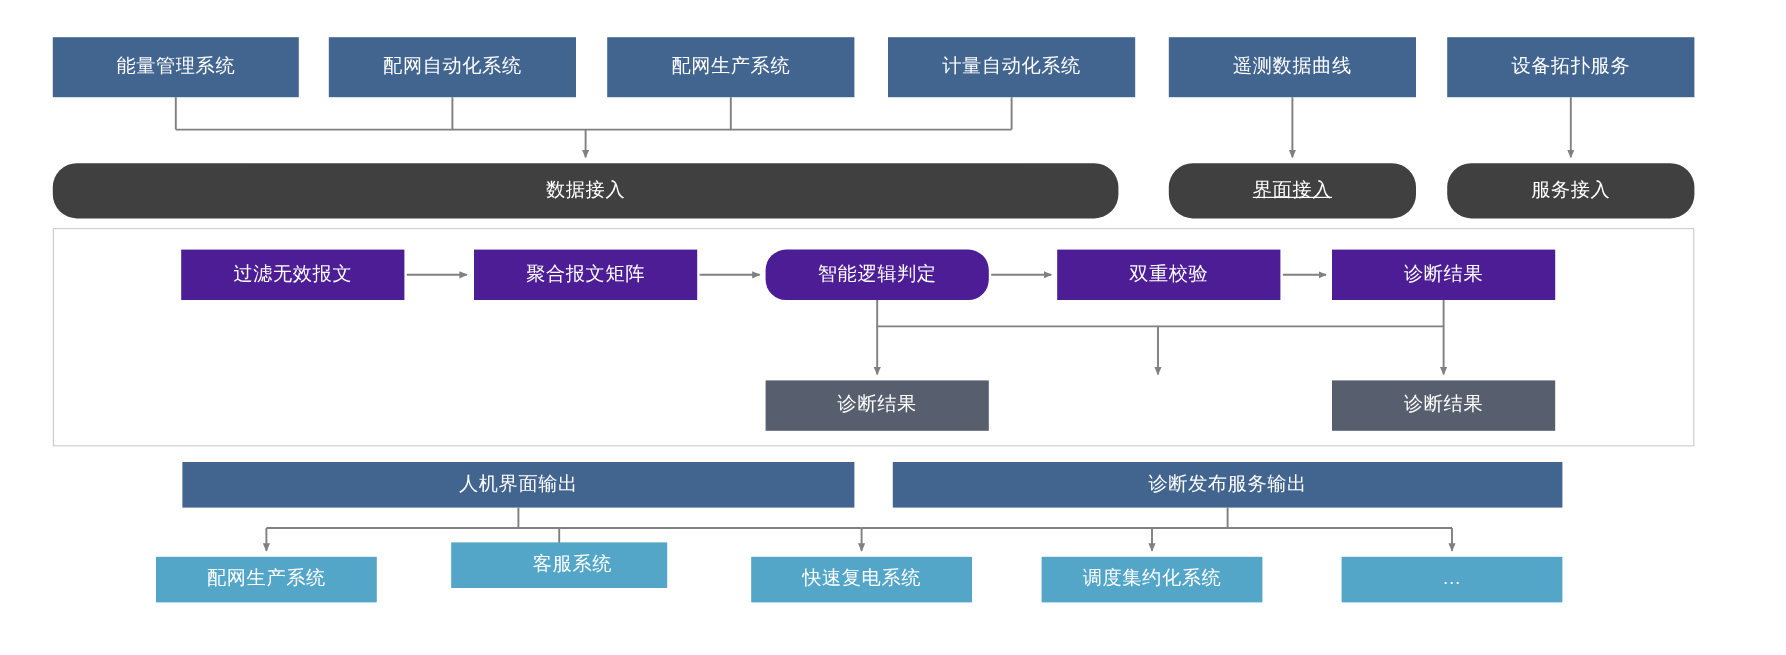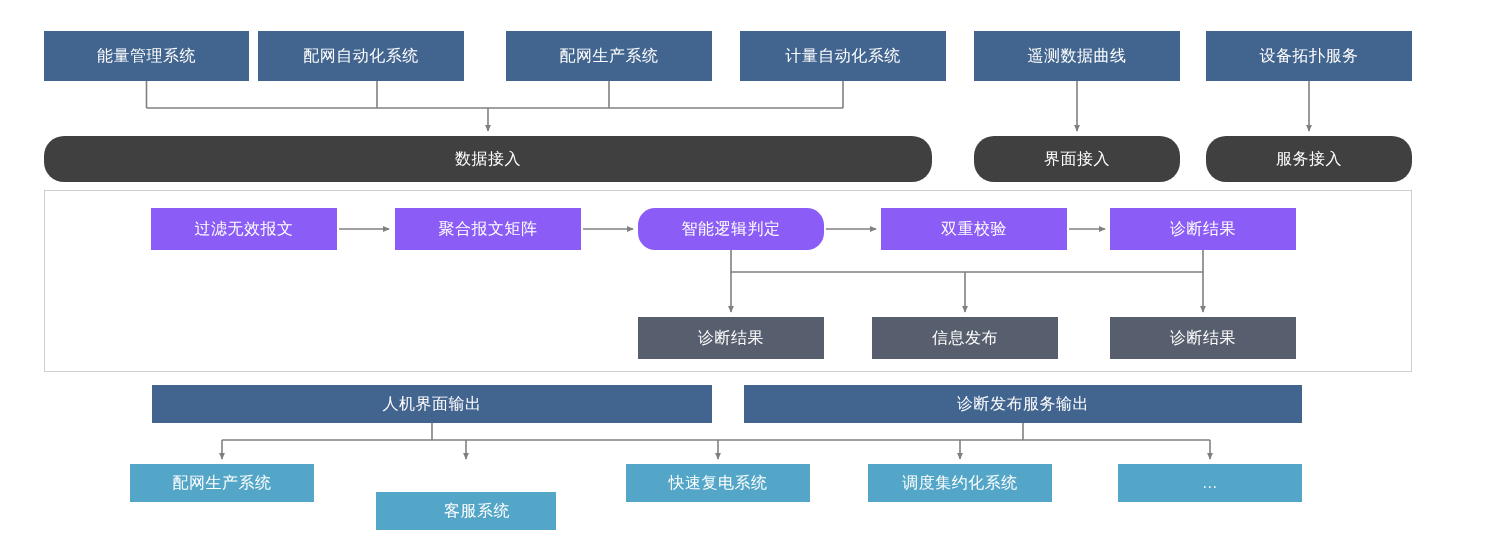--- a/index.html
+++ b/index.html
@@ -25,21 +25,21 @@
     color: #ffffff;
     font-size: 16px;
     line-height: 1.1;
     letter-spacing: 0.5px;
     box-sizing: border-box;
     white-space: nowrap;
     user-select: none;
   }
   .src-box      { background: #426590; }
   .access-bar   { background: #404040; border-radius: 20px; }
-  .proc-box     { background: #8b5cf6; }
+  .proc-box     { background: #4c1d95; }
   .gray-box     { background: #575F6E; }
   .output-bar   { background: #426590; }
   .consumer-box { background: #54A6C8; }
 
   .panel {
     position: absolute;
     border: 1px solid #cfcfcf;
     background: transparent;
     box-sizing: border-box;
   }
@@ -94,44 +94,43 @@
       <path d="M718,440 L718,459" marker-end="url(#arrowhead)"></path>
 
       <path d="M1023,423 L1023,440"></path>
       <path d="M718,440 L1210,440"></path>
       <path d="M960,440 L960,459" marker-end="url(#arrowhead)"></path>
       <path d="M1210,440 L1210,459" marker-end="url(#arrowhead)"></path>
     </g>
   </svg>
 
   <div class="box src-box" style="left:44px;top:31px;width:205px;height:50px;">能量管理系统</div>
-  <div class="box src-box" style="left:258px;top:31px;width:206px;height:50px;">配网自动化系统</div>
+  <div class="box src-box" style="left:274px;top:31px;width:206px;height:50px;">配网自动化系统</div>
   <div class="box src-box" style="left:506px;top:31px;width:206px;height:50px;">配网生产系统</div>
   <div class="box src-box" style="left:740px;top:31px;width:206px;height:50px;">计量自动化系统</div>
   <div class="box src-box" style="left:974px;top:31px;width:206px;height:50px;">遥测数据曲线</div>
   <div class="box src-box" style="left:1206px;top:31px;width:206px;height:50px;">设备拓扑服务</div>
 
   <div class="box access-bar" style="left:44px;top:136px;width:888px;height:46px;">数据接入</div>
-  <div class="box access-bar" style="left:974px;top:136px;width:206px;height:46px;">界面接入</div>
+  <div class="box access-bar" style="left:974px;top:136px;width:206px;height:46px;text-decoration:underline;">界面接入</div>
   <div class="box access-bar" style="left:1206px;top:136px;width:206px;height:46px;">服务接入</div>
 
   <div class="panel" style="left:44px;top:190px;width:1368px;height:182px;"></div>
 
   <div class="box proc-box" style="left:151px;top:208px;width:186px;height:42px;">过滤无效报文</div>
   <div class="box proc-box" style="left:395px;top:208px;width:186px;height:42px;">聚合报文矩阵</div>
   <div class="box proc-box" style="left:638px;top:208px;width:186px;height:42px;border-radius:17px;">智能逻辑判定</div>
   <div class="box proc-box" style="left:881px;top:208px;width:186px;height:42px;">双重校验</div>
   <div class="box proc-box" style="left:1110px;top:208px;width:186px;height:42px;">诊断结果</div>
 
   <div class="box gray-box" style="left:638px;top:317px;width:186px;height:42px;">诊断结果</div>
-  <div class="box gray-box" style="left:872px;top:317px;width:186px;height:42px;">信息发布</div>
   <div class="box gray-box" style="left:1110px;top:317px;width:186px;height:42px;">诊断结果</div>
 
   <div class="box output-bar" style="left:152px;top:385px;width:560px;height:38px;">人机界面输出</div>
   <div class="box output-bar" style="left:744px;top:385px;width:558px;height:38px;">诊断发布服务输出</div>
 
   <div class="box consumer-box" style="left:130px;top:464px;width:184px;height:38px;">配网生产系统</div>
-  <div class="box consumer-box" style="left:376px;top:492px;width:180px;height:38px;padding-left:22px;">客服系统</div>
+  <div class="box consumer-box" style="left:376px;top:452px;width:180px;height:38px;padding-left:22px;">客服系统</div>
   <div class="box consumer-box" style="left:626px;top:464px;width:184px;height:38px;text-align:center;">快速复电系统</div>
   <div class="box consumer-box" style="left:868px;top:464px;width:184px;height:38px;">调度集约化系统</div>
   <div class="box consumer-box" style="left:1118px;top:464px;width:184px;height:38px;">...</div>
 
 </div>
 
 </body></html>

